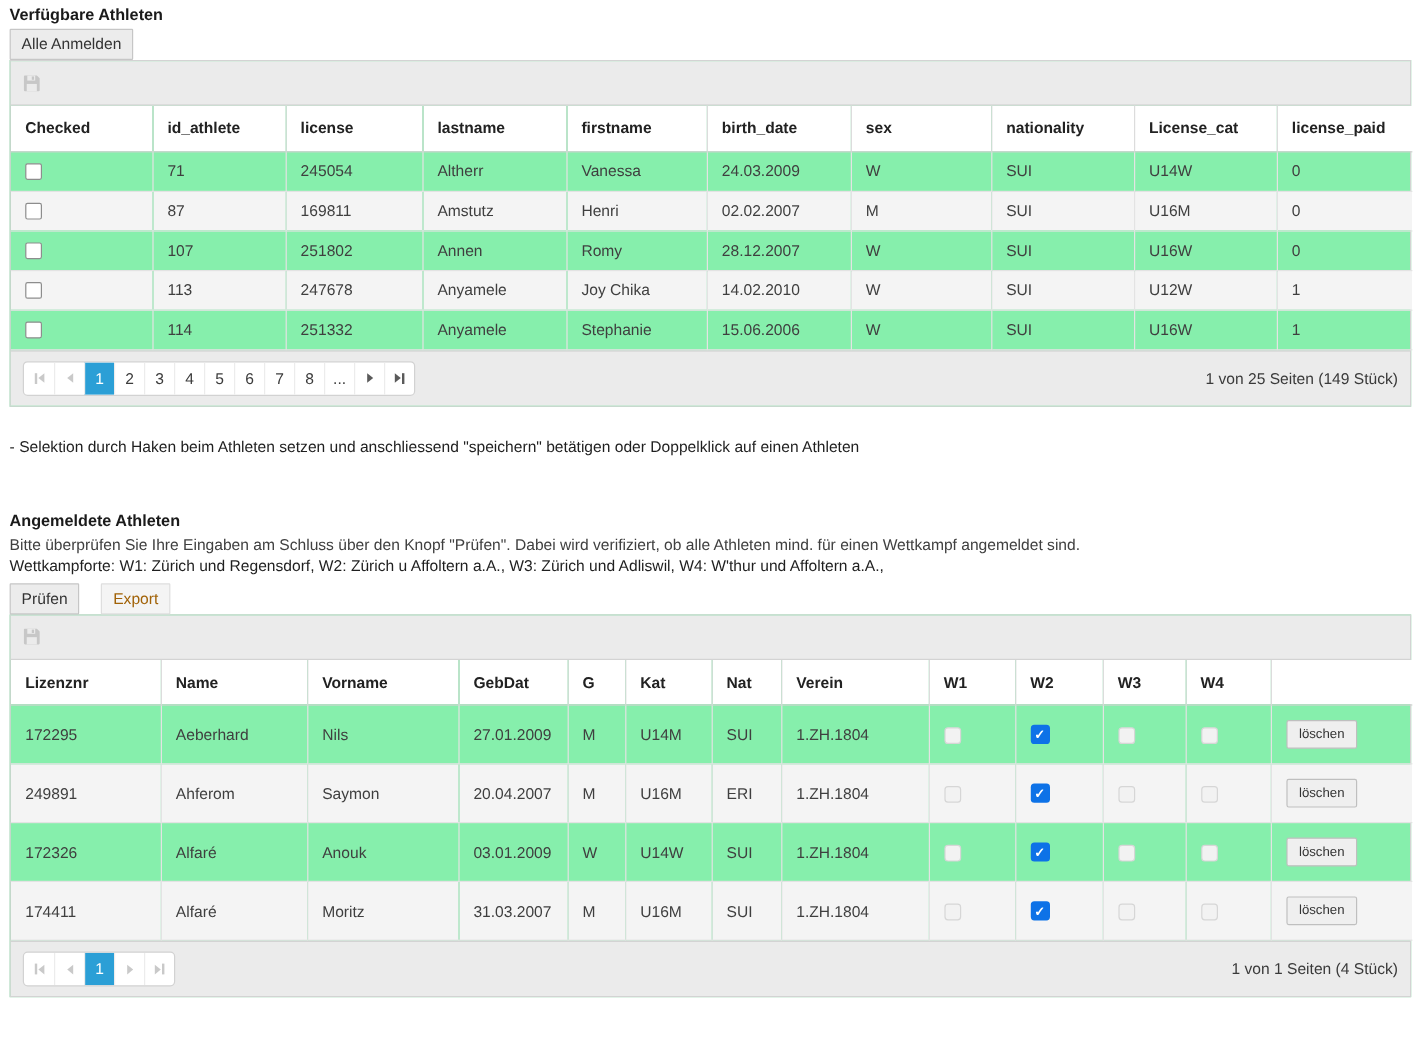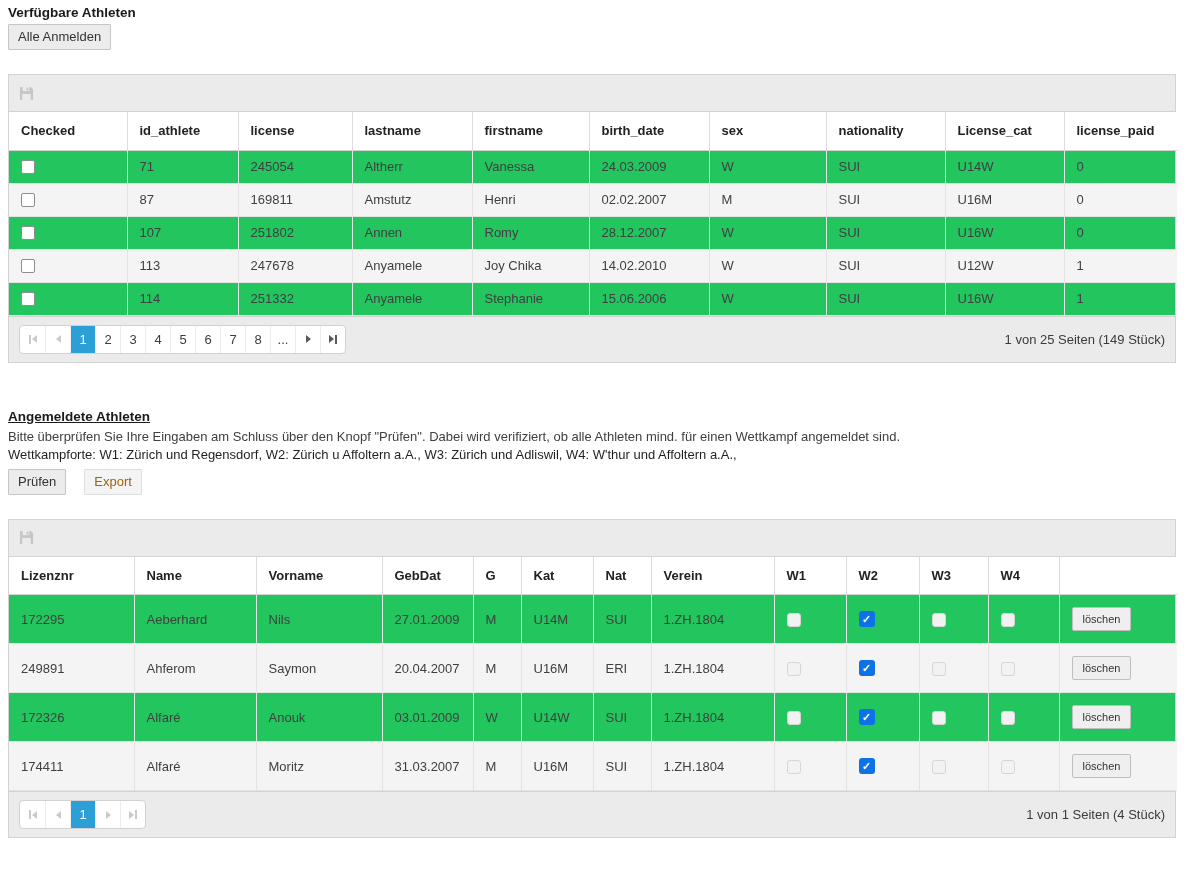--- a/index.html
+++ b/index.html
@@ -14,21 +14,21 @@
   
   .btn {
     display:inline-block; font-family:inherit; font-size:13px; color:#333;
     background:#ececec; border:1px solid #c6c6c6; border-radius:1px;
     padding:4px 9px; line-height:16px; cursor:pointer; margin:0;
   }
   .btn.disabled { color:#a16207; background:#f4f4f4; border-color:#dedede; cursor:default; }
   .btnrow { display:flex; gap:18px; }
 
   
-  .grid { border:1px solid #d3d3d3; background:#22c55e;margin-top:24px; }
+  .grid { border:1px solid #d3d3d3; background:#86efac; }
   .toolbar {
     background:#ebebeb; border-bottom:1px solid #d3d3d3;
     height:37px; display:flex; align-items:center; padding:0 10px;
   }
   .save-icon { display:inline-flex; opacity:.9; }
 
   table { border-collapse:collapse; width:100%; table-layout:fixed; }
   th {
     text-align:left; font-weight:bold; color:#222; font-size:13px;
     padding:0 12px; height:38px; background:#fff;
@@ -80,21 +80,21 @@
   .tri-l { width:0; height:0; border-right:5px solid currentColor;
            border-top:4px solid transparent; border-bottom:4px solid transparent; }
   .tri-r { width:0; height:0; border-left:5px solid currentColor;
            border-top:4px solid transparent; border-bottom:4px solid transparent; }
   .bar { width:2px; height:9px; background:currentColor; }
   .icon-first, .icon-last { display:flex; align-items:center; gap:1px; }
   .pager-info { color:#3a3a3a; font-size:13px; }
 
   
   .hint { margin:26px 0 0 0; color:#1f1f1f; }
-  .section2-title { margin-top:46px;text-decoration:underline; }
+  .section2-title { margin-top:46px; }
   .warning { color:#404040; margin-top:5px; }
   .venues { color:#1f1f1f; margin-top:3px; }
   .btnrow2 { margin-top:7px; }
 
   .del-btn {
     font-family:inherit; font-size:11px; color:#333;
     background:#efefef; border:1px solid #bfbfbf; border-radius:2px;
     padding:5px 10px; cursor:pointer;
   }
 </style>
@@ -239,20 +239,21 @@
                 <span class="tri-r"></span>
                 <span class="bar"></span>
               </span>
             </span>
         </div>
         <span class="pager-info">1 von 25 Seiten (149 Stück)</span>
       </div>
     </div>
   </section>
 
+  <p class="hint">- Selektion durch Haken beim Athleten setzen und anschliessend "speichern" betätigen oder Doppelklick auf einen Athleten</p>
 
   <section>
     <div class="title section2-title">Angemeldete Athleten</div>
     <div class="warning">Bitte überprüfen Sie Ihre Eingaben am Schluss über den Knopf "Prüfen". Dabei wird verifiziert, ob alle Athleten mind. für einen Wettkampf angemeldet sind.</div>
     <div class="venues">Wettkampforte: W1: Zürich und Regensdorf, W2: Zürich u Affoltern a.A., W3: Zürich und Adliswil, W4: W'thur und Affoltern a.A.,</div>
 
     <div class="btnrow btnrow2">
       <button class="btn">Prüfen</button>
       <button class="btn disabled">Export</button>
     </div>

